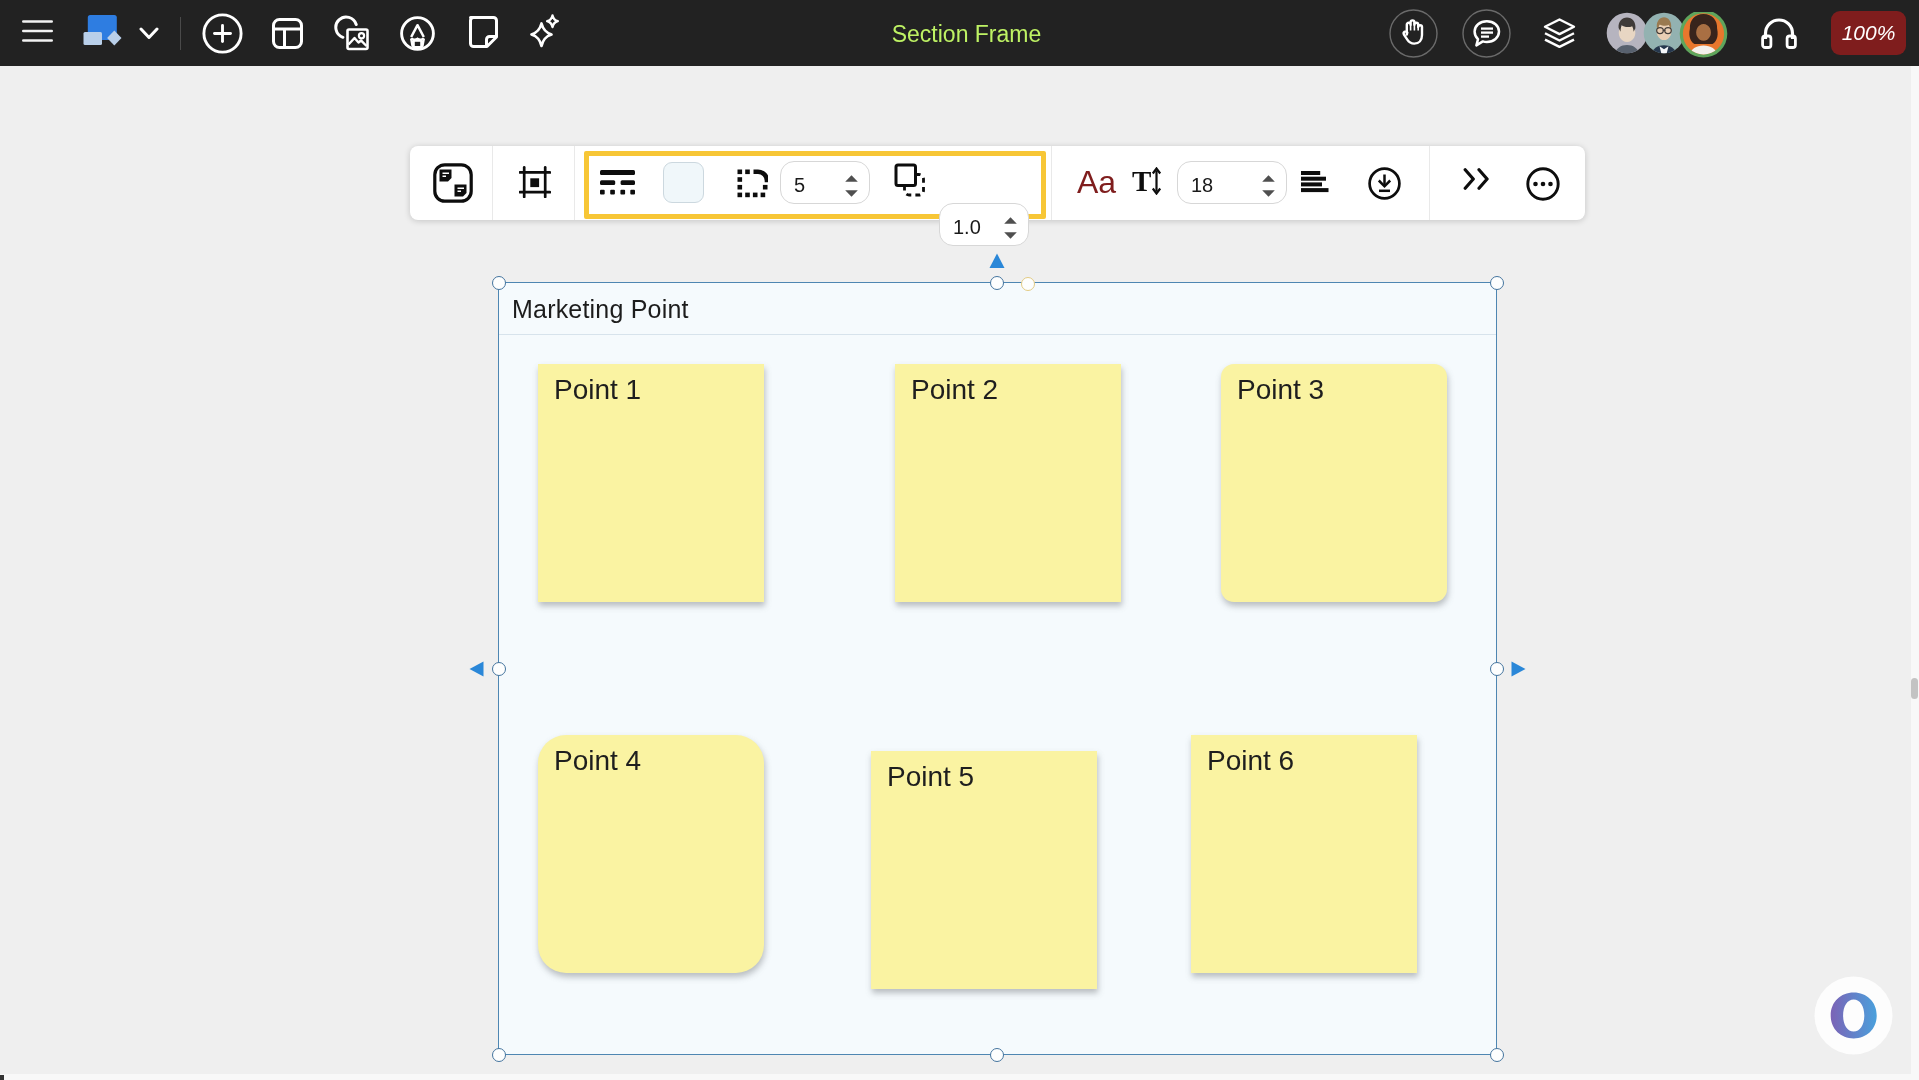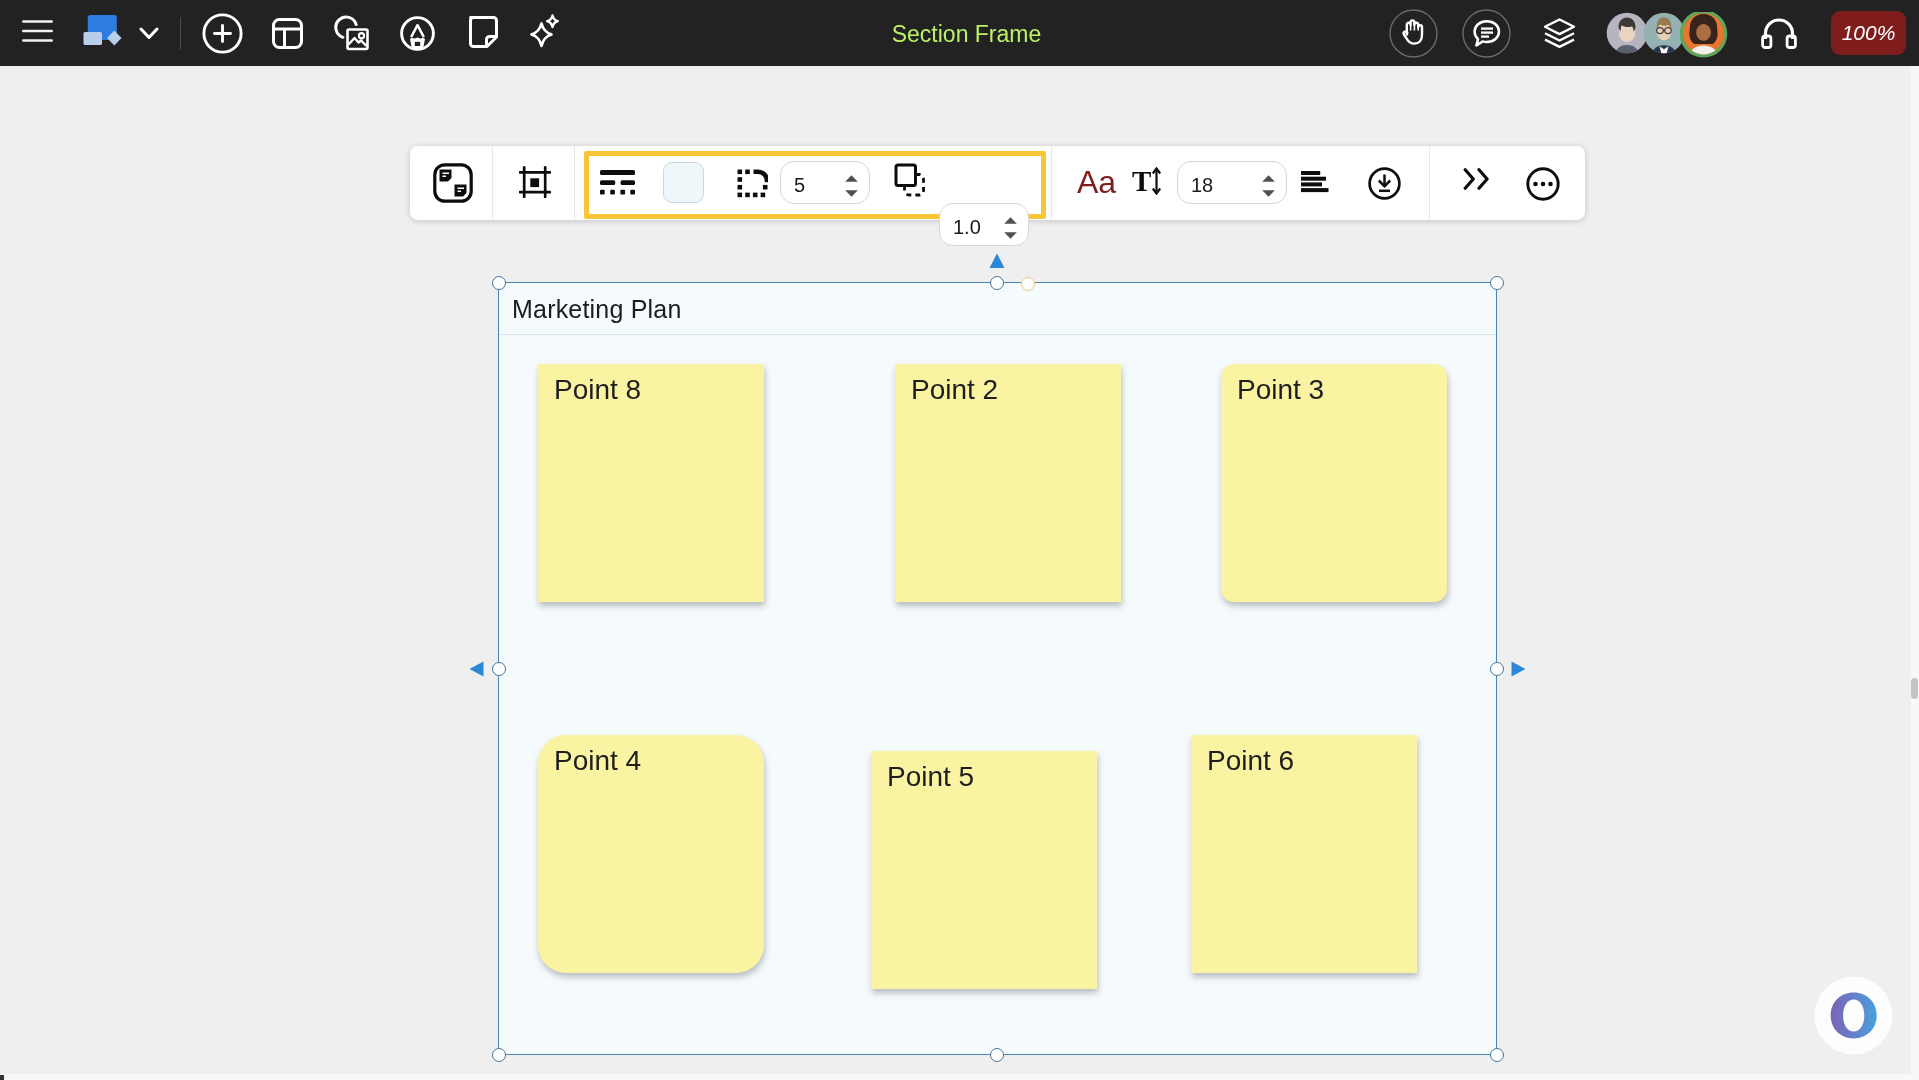--- a/index.html
+++ b/index.html
@@ -302,24 +302,24 @@
   <svg class="abs" style="left:1116px; top:21px;" width="34" height="34" viewBox="0 0 34 34">
     <circle cx="17" cy="17" r="15.2" fill="none" stroke="#0d0d0d" stroke-width="2.9"></circle>
     <circle cx="9.5" cy="17" r="2.3" fill="#0d0d0d"></circle>
     <circle cx="17" cy="17" r="2.3" fill="#0d0d0d"></circle>
     <circle cx="24.5" cy="17" r="2.3" fill="#0d0d0d"></circle>
   </svg>
 </div>
 
 <div id="frame">
   <div id="frameheader"></div>
-  <div id="frametitle">Marketing Plan</div>
+  <div id="frametitle">Marketing Point</div>
 </div>
 
-<div class="note" style="left:538px; top:364px;">Point 8</div>
+<div class="note" style="left:538px; top:364px;">Point 1</div>
 <div class="note" style="left:871px; top:364px;margin-left:24px;">Point 2</div>
 <div class="note" style="left:1221px; top:364px;border-radius:13px;">Point 3</div>
 <div class="note" style="left:538px; top:735px;border-radius:28px;">Point 4</div>
 <div class="note" style="left:871px; top:751px;">Point 5</div>
 <div class="note" style="left:1191px; top:735px;">Point 6</div>
 
 <div class="handle" style="left:492px;  top:276px;"></div>
 <div class="handle" style="left:990px;  top:276px;"></div>
 <div class="handle y" style="left:1021px; top:277px;"></div>
 <div class="handle" style="left:1490px; top:276px;"></div>

